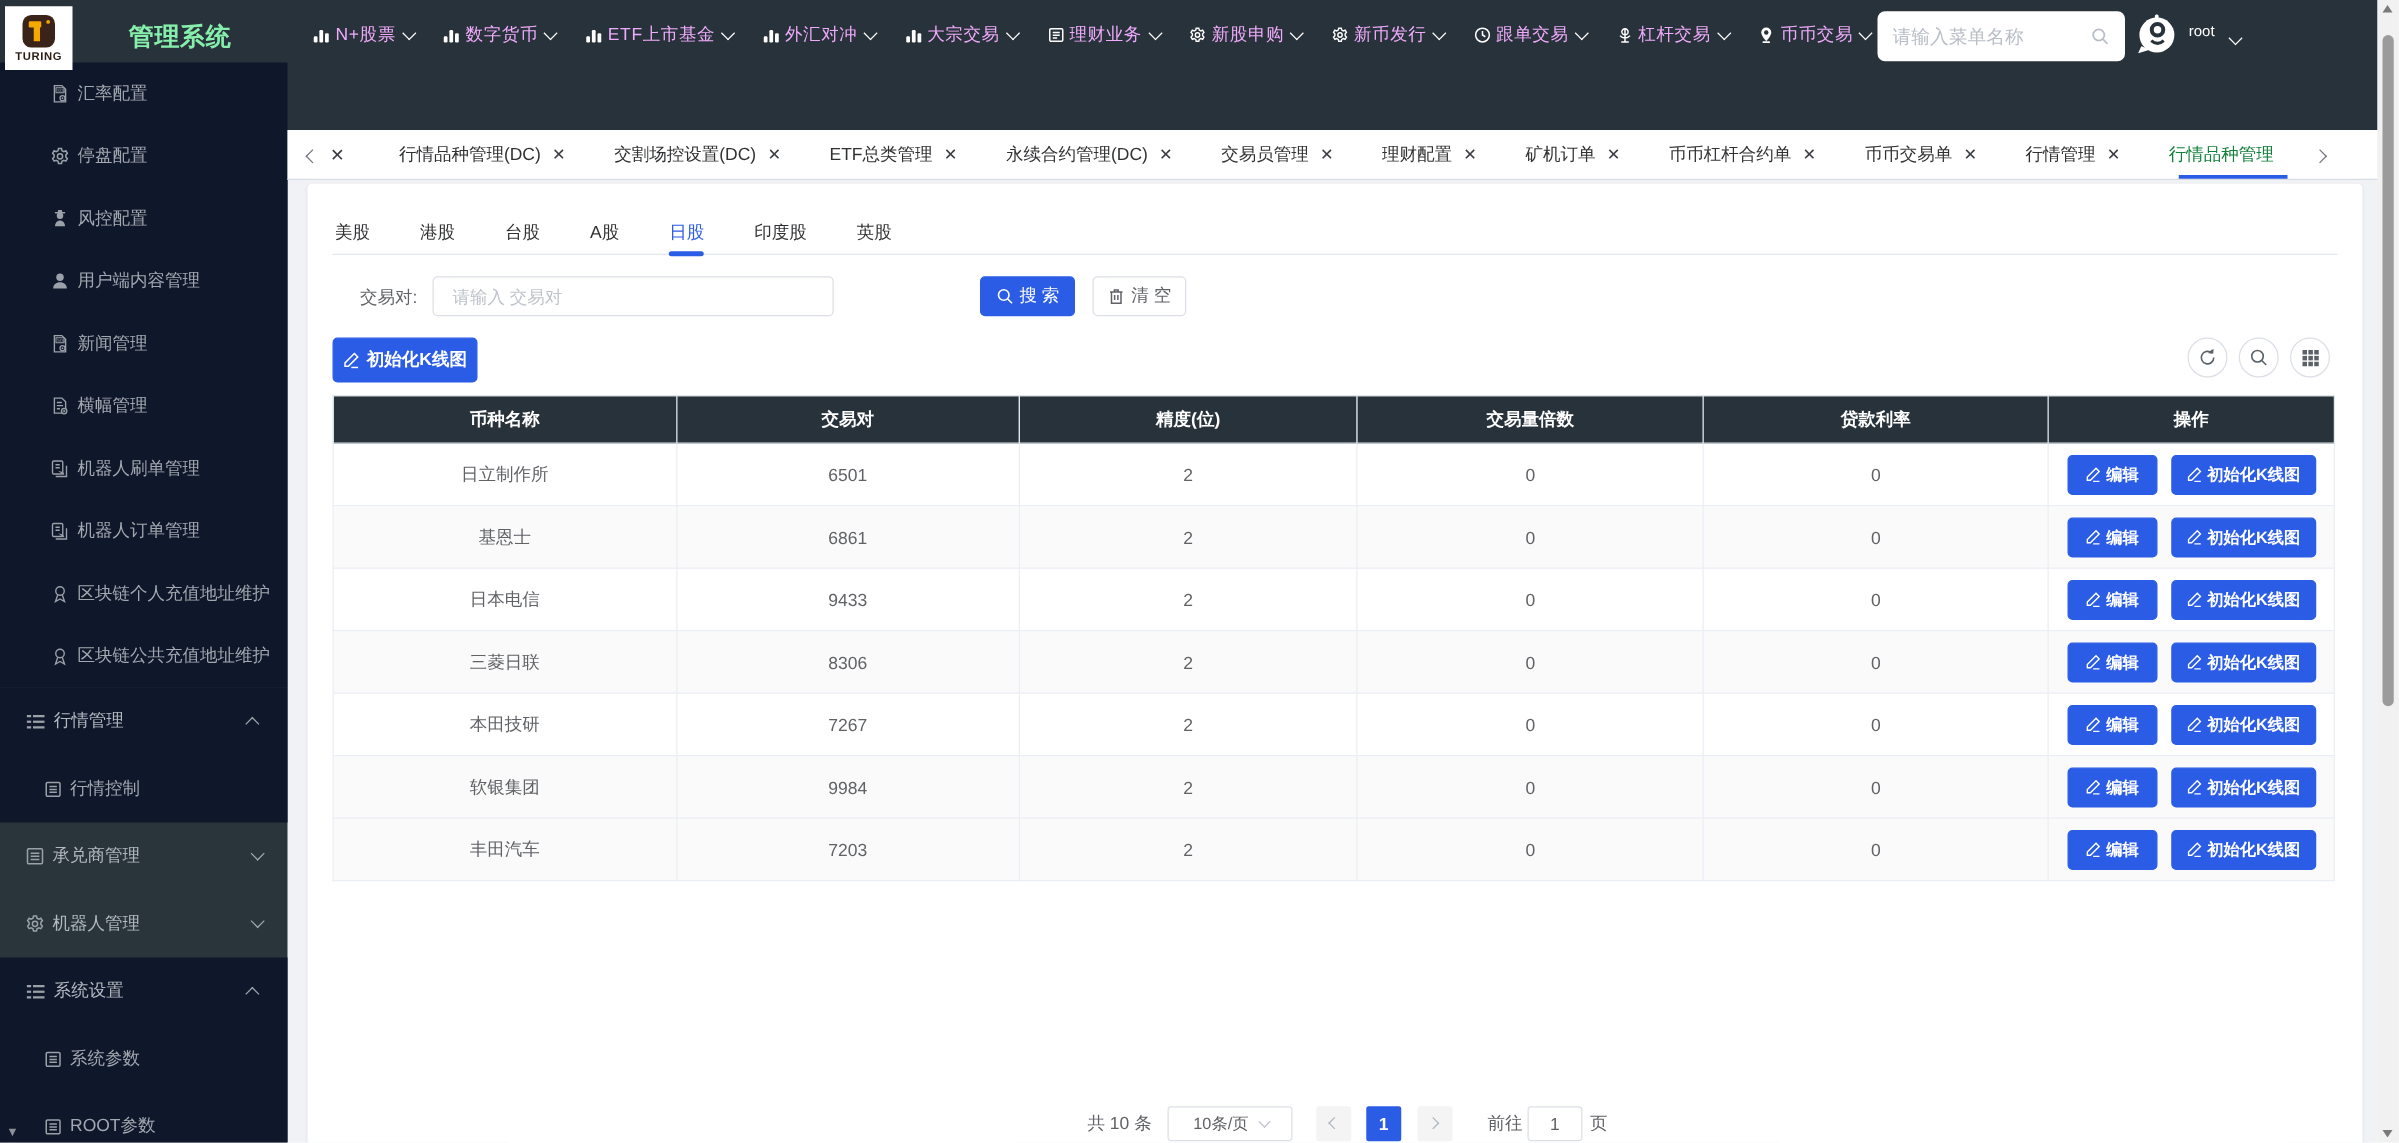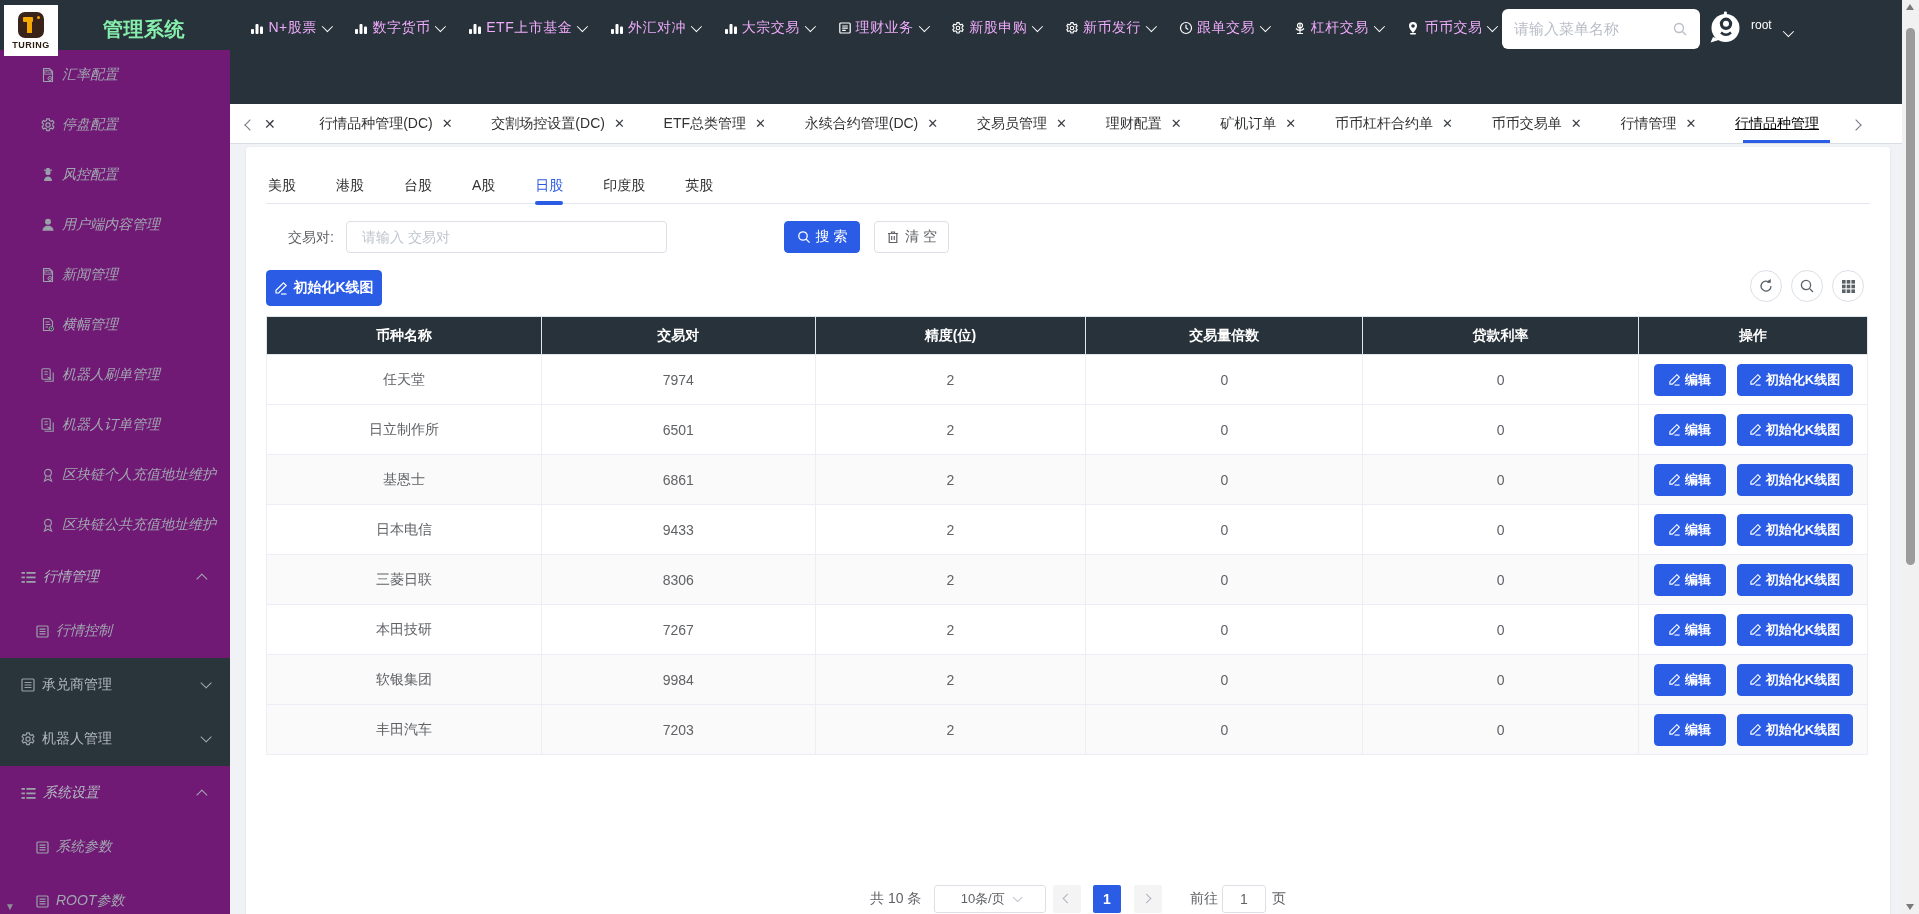--- a/index.html
+++ b/index.html
@@ -26,32 +26,32 @@
 
 .sidebar { position:absolute; left:0; top:50px; width:230px; height:864px; background:#2a343b; color:#a2a8b0; font-size:14px; }
 .sitem { height:50px; display:flex; align-items:center; padding-left:40px; position:relative; }
 .sitem.sroot { padding-left:20px; color:#b2b9c0; }
 .sitem.deep { padding-left:35px; }
 .sitem svg { margin-right:6px; flex:none; }
 .sitem .arrow { position:absolute; right:22px; }
 .sarrow-up { width:8px; height:8px; border-left:1.5px solid #a2a8b0; border-top:1.5px solid #a2a8b0; transform:rotate(45deg) translateY(3px); }
 .sarrow-dn { width:8px; height:8px; border-right:1.5px solid #a2a8b0; border-bottom:1.5px solid #a2a8b0; transform:rotate(45deg) translateY(-3px); }
 .sg2 .sitem, .sitem.s2 { height:54px; }
-.sgroup-dark { background:#701a75;font-style:italic; }
+.sgroup-dark { background:#0f172a; }
 .sdown { position:absolute; left:5px; bottom:2px; color:#8a9097; font-size:10px; }
 
 .tabbar { position:absolute; left:230px; top:104px; width:1672px; height:40px; background:#fff; border-bottom:1px solid #d8dce5; display:flex; align-items:center; font-size:14px; color:#303133; }
 .tchev { display:inline-block; width:8px; height:8px; border-left:1.5px solid #73767d; border-bottom:1.5px solid #73767d; }
 .tl { transform:rotate(45deg); }
 .tr { transform:rotate(225deg); }
 .tb-ch { margin:0 10px 0 16px; }
 .tb-x { color:#3a3d42; font-size:14px; margin-right:24px; }
 .tabitem { display:flex; align-items:center; margin:0 19.4px; white-space:nowrap; }
 .tabitem .x { margin-left:9px; color:#3a3d42; font-size:13px; }
-.tabitem.active { color:#000000; position:relative;text-decoration:underline; }
+.tabitem.active { color:#15803d; position:relative; }
 .tabbar .rch { color:#909399; margin-left:14px; }
 .activeline { position:absolute; left:1743px; top:140px; width:87px; height:3px; background:#2b5ce5; z-index:3; }
 
 .card { position:absolute; left:246px; top:147px; width:1644px; height:790px; background:#fff; border-radius:4px; box-shadow:0 1px 3px rgba(0,0,0,0.08); }
 .stocktabs { position:absolute; left:20px; top:20px; right:20px; height:37px; border-bottom:1px solid #e4e7ed; display:flex; font-size:14px; color:#303133; }
 .stab { padding:0 20px; line-height:36px; position:relative; }
 .stab:first-child { padding-left:2px; }
 .stab.active { color:#2b5ce5; }
 .stab.active:after { content:""; position:absolute; left:20px; right:20px; bottom:-2px; height:4px; border-radius:2px; background:#2b5ce5; }
 .formrow { position:absolute; left:0; top:74px; width:100%; height:32px; }
@@ -70,21 +70,21 @@
 .tbl th { background:#28323a; color:#fff; font-weight:bold; height:38px; border:1px solid #dfe6ec; }
 .tbl td { height:50px; text-align:center; color:#606266; border:1px solid #ebeef5; }
 .tbl tr.stripe td { background:#fafafa; }
 .rowbtns { display:flex; justify-content:center; gap:11px; }
 .btn-sm { height:32px; font-size:13px; font-weight:bold; }
 .btn-edit { width:72px; }
 .btn-kline { width:116px; }
 
 .pager { position:absolute; left:0; top:736px; width:100%; height:32px; font-size:14px; color:#606266; }
 .pg-total { position:absolute; left:624px; top:7px; }
-.pg-select { position:absolute; left:688px; top:2px; width:112px; height:28px; border:1px solid #dcdfe6; border-radius:3px; line-height:26px; text-align:center; font-size:13px; }
+.pg-select { position:absolute; left:688px; top:2px; width:100px; height:28px; border:1px solid #dcdfe6; border-radius:3px; line-height:26px; text-align:center; font-size:13px; }
 .pchev { display:inline-block; width:7px; height:7px; border-left:1.6px solid #aeb3bb; border-bottom:1.6px solid #aeb3bb; }
 .pl { transform:rotate(45deg); margin-bottom:1px; }
 .pr { transform:rotate(225deg); margin-bottom:1px; margin-left:-3px; }
 .pg-btn { position:absolute; top:2px; width:28px; height:28px; background:#f4f4f5; border-radius:2px; text-align:center; line-height:28px; color:#c0c4cc; font-size:13px; }
 .pg-prev { left:807px; } .pg-next { left:888px; }
 .pg-cur { position:absolute; left:847px; top:2px; width:28px; height:28px; background:#2b5ce5; color:#fff; border-radius:2px; text-align:center; line-height:28px; font-weight:bold; }
 .pg-goto { position:absolute; left:944px; top:7px; }
 .pg-input { position:absolute; left:976px; top:2px; width:44px; height:28px; border:1px solid #dcdfe6; border-radius:3px; text-align:center; line-height:26px; }
 .pg-ye { position:absolute; left:1026px; top:7px; }
 
@@ -414,43 +414,20 @@
     <tbody>
         <tr>
           <th>币种名称</th>
           <th>交易对</th>
           <th>精度(位)</th>
           <th>交易量倍数</th>
           <th>贷款利率</th>
           <th>操作</th>
         </tr>
     <tr>
-          <td>任天堂</td>
-          <td>7974</td>
-          <td>2</td>
-          <td>0</td>
-          <td>0</td>
-          <td class="tdb">
-            <div class="rowbtns">
-              <div class="btn btn-blue btn-sm btn-edit"><svg width="13" height="13" viewBox="0 0 14 14" style="margin-right:4px">
-                  <g fill="none" stroke="#fff" stroke-width="1.2">
-                    <path d="M9.5 1.8l2.7 2.7-7.5 7.5H2v-2.7z"></path>
-                    <path d="M7 13h5.5"></path>
-                  </g>
-                </svg>编辑</div>
-              <div class="btn btn-blue btn-sm btn-kline"><svg width="13" height="13" viewBox="0 0 14 14" style="margin-right:4px">
-                  <g fill="none" stroke="#fff" stroke-width="1.2">
-                    <path d="M9.5 1.8l2.7 2.7-7.5 7.5H2v-2.7z"></path>
-                    <path d="M7 13h5.5"></path>
-                  </g>
-                </svg>初始化K线图</div>
-            </div>
-          </td>
-        </tr>
-    <tr>
           <td>日立制作所</td>
           <td>6501</td>
           <td>2</td>
           <td>0</td>
           <td>0</td>
           <td class="tdb">
             <div class="rowbtns">
               <div class="btn btn-blue btn-sm btn-edit"><svg width="13" height="13" viewBox="0 0 14 14" style="margin-right:4px">
                   <g fill="none" stroke="#fff" stroke-width="1.2">
                     <path d="M9.5 1.8l2.7 2.7-7.5 7.5H2v-2.7z"></path>

